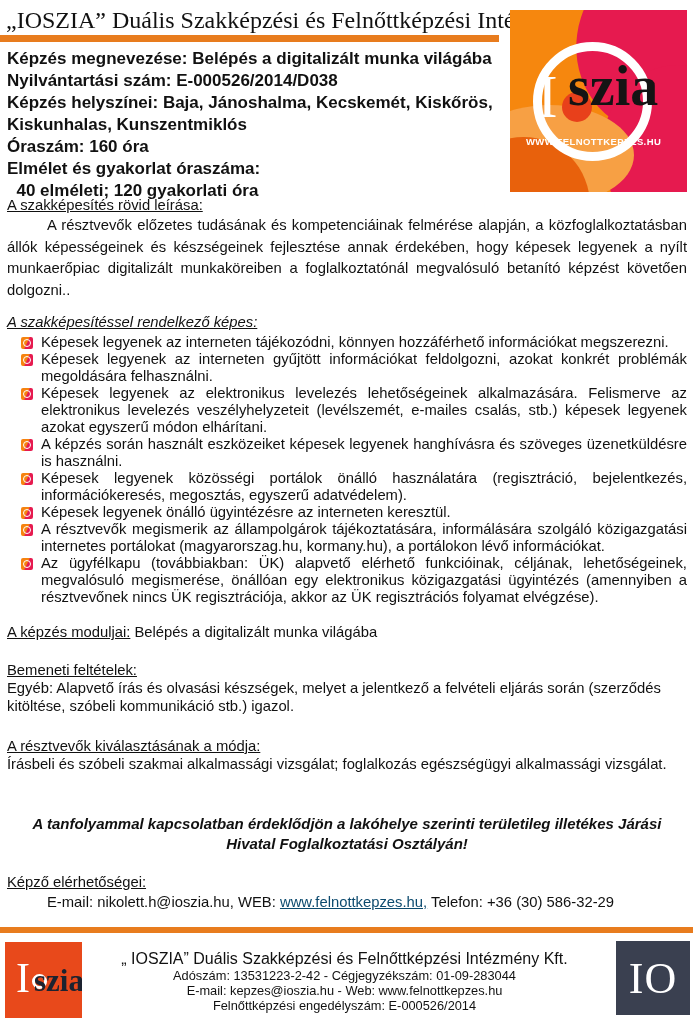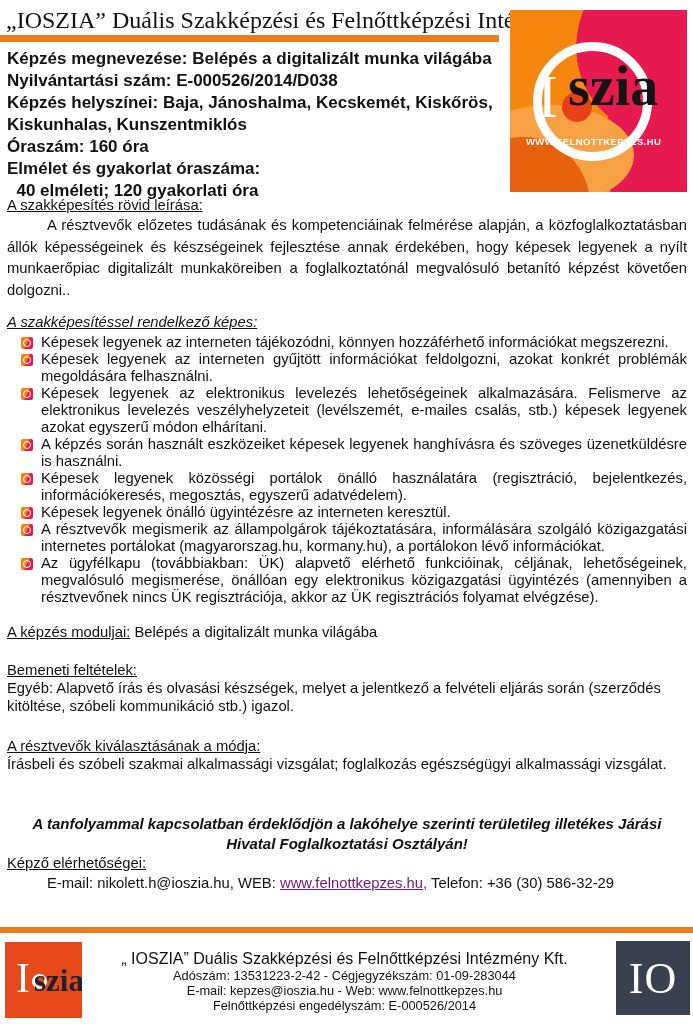--- a/index.html
+++ b/index.html
@@ -70,23 +70,23 @@
   }
   .cap-text { flex:1; text-align:justify; line-height:17px; }
   .modules-line { margin-top:17px; line-height:19px; }
   .entry-wrap { margin-top:19px; }
   .plain-para { line-height:17.5px; text-align:left; }
   .selection-wrap { margin-top:22px; }
   .notice {
     margin-top:40px; text-align:center; font-weight:bold; font-style:italic;
     font-size:15px; line-height:20px; padding:0 8px;
   }
-  .contact-wrap { }
+  .contact-wrap { margin-top:19px; }
   .contact-line { margin-top:1px; padding-left:40px; line-height:18px; }
-  .contact-link { text-decoration:underline; color:#701a75; cursor:pointer; }
+  .contact-link { text-decoration:underline; color:#0c4a6e; cursor:pointer; }
 
   
   .footer-rule { position:absolute; left:0; top:927px; width:693px; height:6px;
     background:#E87C1E; }
   .footer-logo-left { position:absolute; left:5px; top:942px; width:77px; height:76px;
     background:#E8491B; overflow:hidden; }
   .fl-i { position:absolute; left:11px; top:15px; color:#ffffff;
     font-family:"Liberation Serif", serif; font-size:42px; line-height:1; }
   .fl-o { position:absolute; left:27px; top:32px; width:15px; height:15px;
     border:3px solid #ffffff; border-radius:50%; }

